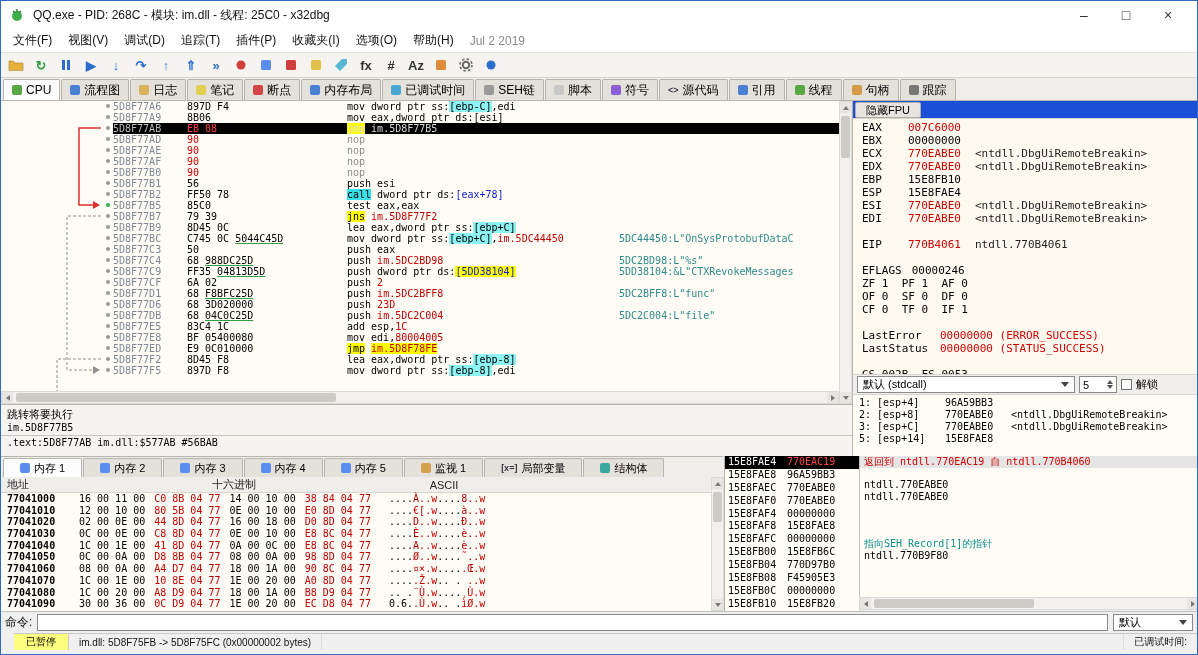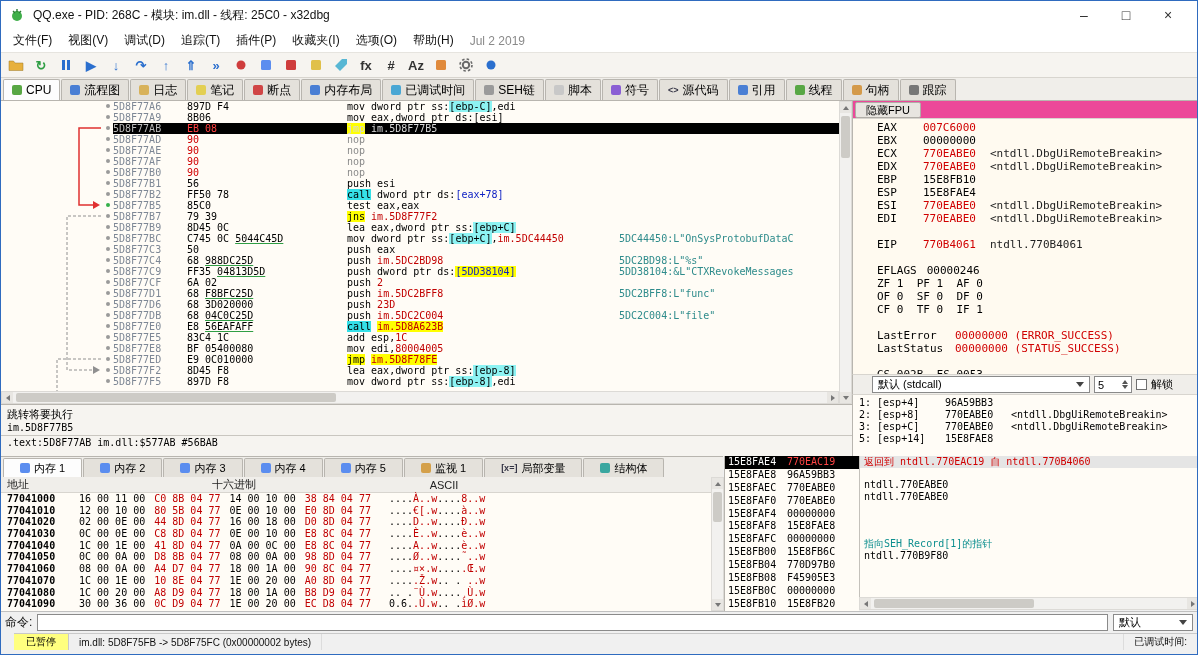--- a/index.html
+++ b/index.html
@@ -64,31 +64,31 @@
 .sb-btn.right::after{border-left:4px solid #777;margin-right:-3px}
 .sb-thumb{position:absolute;background:#cdcbc6;border-radius:2px}
 
 
 .infobox{position:absolute;left:0;top:403px;width:851px;height:52px;background:#f6f4f0;border-top:1px solid #b8b5af;font-size:11px;padding:2px 6px}
 .infobox .mono{font-family:"DejaVu Sans Mono",monospace;font-size:10px}
 .info-div{border-top:1px solid #c9c6c0;margin:2px -6px 1px}
 
 
 .regs{position:absolute;left:851px;top:100px;width:347px;height:273px;background:#fffaf0;border-left:1px solid #b8b5af;overflow:hidden}
-.regs-header{height:18px;background:#ec4899;border-bottom:1px solid #d8d5cf;display:flex;align-items:center;padding:0 2px}
+.regs-header{height:18px;background:#1d4ed8;border-bottom:1px solid #d8d5cf;display:flex;align-items:center;padding:0 2px}
 .fpu-btn{font-size:11px;padding:0 10px;border:1px solid #b0ada7;background:#e8e5e0;border-radius:2px;line-height:14px}
-.reg-list{font-family:"DejaVu Sans Mono",monospace;font-size:11px;padding:2px 0 0 24px}
+.reg-list{font-family:"DejaVu Sans Mono",monospace;font-size:11px;padding:2px 0 0 9px}
 .reg-row{height:13px;line-height:13px;white-space:pre}
 .reg-label{display:inline-block;min-width:46px;padding-right:10px;color:#000}
 .reg-label.wide{min-width:78px}
 .reg-value.chg{color:#d00000}
 .reg-extra{margin-left:14px;color:#222}
 
 
-.convrow{position:absolute;left:851px;top:373px;width:347px;height:21px;background:#f0eeea;border-left:1px solid #b8b5af;border-top:1px solid #d8d5cf;border-bottom:1px solid #d8d5cf;display:flex;align-items:center;gap:4px;padding:0 19px;font-size:11px}
+.convrow{position:absolute;left:851px;top:373px;width:347px;height:21px;background:#f0eeea;border-left:1px solid #b8b5af;border-top:1px solid #d8d5cf;border-bottom:1px solid #d8d5cf;display:flex;align-items:center;gap:4px;padding:0 4px;font-size:11px}
 .combo{background:#fff;border:1px solid #8a8a8a;height:17px;display:flex;align-items:center;padding:0 5px;gap:6px}
 .combo.conv{width:218px}
 .caret{width:0;height:0;border-left:4px solid transparent;border-right:4px solid transparent;border-top:5px solid #444;margin-left:auto}
 .spin{background:#fff;border:1px solid #8a8a8a;height:17px;width:38px;display:flex;align-items:center;padding:0 3px}
 .spin-btns{margin-left:auto;display:flex;flex-direction:column;gap:1px}
 .spin-btns i{width:0;height:0;border-left:3px solid transparent;border-right:3px solid transparent;display:block}
 .spin-btns i.u{border-bottom:4px solid #555}
 .spin-btns i.d{border-top:4px solid #555}
 .cb{width:11px;height:11px;border:1px solid #707070;background:#fff;display:inline-block;flex:none}
 
@@ -355,21 +355,20 @@
       <div class="drow"><span class="c-gut"><span class="dot"></span></span><span class="c-addr">5D8F77B7</span><span class="c-bytes"><span class="tk ">79 39</span></span><span class="c-instr"><span class="tk y">jns</span><span class="tk "> </span><span class="tk r">im.5D8F77F2</span></span><span class="c-comm"></span></div>
       <div class="drow"><span class="c-gut"><span class="dot"></span></span><span class="c-addr">5D8F77B9</span><span class="c-bytes"><span class="tk ">8D45 0C</span></span><span class="c-instr"><span class="tk ">lea eax,dword ptr ss:</span><span class="tk hc">[ebp+C]</span></span><span class="c-comm"></span></div>
       <div class="drow"><span class="c-gut"><span class="dot"></span></span><span class="c-addr">5D8F77BC</span><span class="c-bytes"><span class="tk ">C745 0C </span><span class="tk u">5044C45D</span></span><span class="c-instr"><span class="tk ">mov dword ptr ss:</span><span class="tk hc">[ebp+C]</span><span class="tk ">,</span><span class="tk r">im.5DC44450</span></span><span class="c-comm"><span class="tk cm">5DC44450:L"OnSysProtobufDataC</span></span></div>
       <div class="drow"><span class="c-gut"><span class="dot"></span></span><span class="c-addr">5D8F77C3</span><span class="c-bytes"><span class="tk ">50</span></span><span class="c-instr"><span class="tk ">push eax</span></span><span class="c-comm"></span></div>
       <div class="drow"><span class="c-gut"><span class="dot"></span></span><span class="c-addr">5D8F77C4</span><span class="c-bytes"><span class="tk ">68 </span><span class="tk u">988DC25D</span></span><span class="c-instr"><span class="tk ">push </span><span class="tk r">im.5DC2BD98</span></span><span class="c-comm"><span class="tk cm">5DC2BD98:L"%s"</span></span></div>
       <div class="drow"><span class="c-gut"><span class="dot"></span></span><span class="c-addr">5D8F77C9</span><span class="c-bytes"><span class="tk ">FF35 </span><span class="tk u">04813D5D</span></span><span class="c-instr"><span class="tk ">push dword ptr ds:</span><span class="tk yb">[5DD38104]</span></span><span class="c-comm"><span class="tk cm">5DD38104:&amp;L"CTXRevokeMessages</span></span></div>
       <div class="drow"><span class="c-gut"><span class="dot"></span></span><span class="c-addr">5D8F77CF</span><span class="c-bytes"><span class="tk ">6A 02</span></span><span class="c-instr"><span class="tk ">push </span><span class="tk r">2</span></span><span class="c-comm"></span></div>
       <div class="drow"><span class="c-gut"><span class="dot"></span></span><span class="c-addr">5D8F77D1</span><span class="c-bytes"><span class="tk ">68 </span><span class="tk u">F8BFC25D</span></span><span class="c-instr"><span class="tk ">push </span><span class="tk r">im.5DC2BFF8</span></span><span class="c-comm"><span class="tk cm">5DC2BFF8:L"func"</span></span></div>
       <div class="drow"><span class="c-gut"><span class="dot"></span></span><span class="c-addr">5D8F77D6</span><span class="c-bytes"><span class="tk ">68 </span><span class="tk ">3D020000</span></span><span class="c-instr"><span class="tk ">push </span><span class="tk r">23D</span></span><span class="c-comm"></span></div>
       <div class="drow"><span class="c-gut"><span class="dot"></span></span><span class="c-addr">5D8F77DB</span><span class="c-bytes"><span class="tk ">68 </span><span class="tk u">04C0C25D</span></span><span class="c-instr"><span class="tk ">push </span><span class="tk r">im.5DC2C004</span></span><span class="c-comm"><span class="tk cm">5DC2C004:L"file"</span></span></div>
-      <div class="drow"><span class="c-gut"><span class="dot"></span></span><span class="c-addr">5D8F77E0</span><span class="c-bytes"><span class="tk ">E8 </span><span class="tk u">56EAFAFF</span></span><span class="c-instr"><span class="tk c">call</span><span class="tk "> </span><span class="tk yr">im.5D8A623B</span></span><span class="c-comm"></span></div>
       <div class="drow"><span class="c-gut"><span class="dot"></span></span><span class="c-addr">5D8F77E5</span><span class="c-bytes"><span class="tk ">83C4 1C</span></span><span class="c-instr"><span class="tk ">add esp,</span><span class="tk r">1C</span></span><span class="c-comm"></span></div>
       <div class="drow"><span class="c-gut"><span class="dot"></span></span><span class="c-addr">5D8F77E8</span><span class="c-bytes"><span class="tk ">BF </span><span class="tk ">05400080</span></span><span class="c-instr"><span class="tk ">mov edi,</span><span class="tk r">80004005</span></span><span class="c-comm"></span></div>
       <div class="drow"><span class="c-gut"><span class="dot"></span></span><span class="c-addr">5D8F77ED</span><span class="c-bytes"><span class="tk ">E9 </span><span class="tk ">0C010000</span></span><span class="c-instr"><span class="tk y">jmp</span><span class="tk "> </span><span class="tk yr">im.5D8F78FE</span></span><span class="c-comm"></span></div>
       <div class="drow"><span class="c-gut"><span class="dot"></span></span><span class="c-addr">5D8F77F2</span><span class="c-bytes"><span class="tk ">8D45 F8</span></span><span class="c-instr"><span class="tk ">lea eax,dword ptr ss:</span><span class="tk hc">[ebp-8]</span></span><span class="c-comm"></span></div>
       <div class="drow"><span class="c-gut"><span class="dot"></span></span><span class="c-addr">5D8F77F5</span><span class="c-bytes"><span class="tk ">897D F8</span></span><span class="c-instr"><span class="tk ">mov dword ptr ss:</span><span class="tk hc">[ebp-8]</span><span class="tk ">,edi</span></span><span class="c-comm"></span></div>
     </div>
 
   <svg class="flowsvg" viewBox="0 0 112 290">
     <polyline points="100,27 78,27 78,104 92,104" fill="none" stroke="#e03030" stroke-width="1.5"></polyline>
     <polygon points="92,100 92,108 99,104" fill="#e03030"></polygon>

